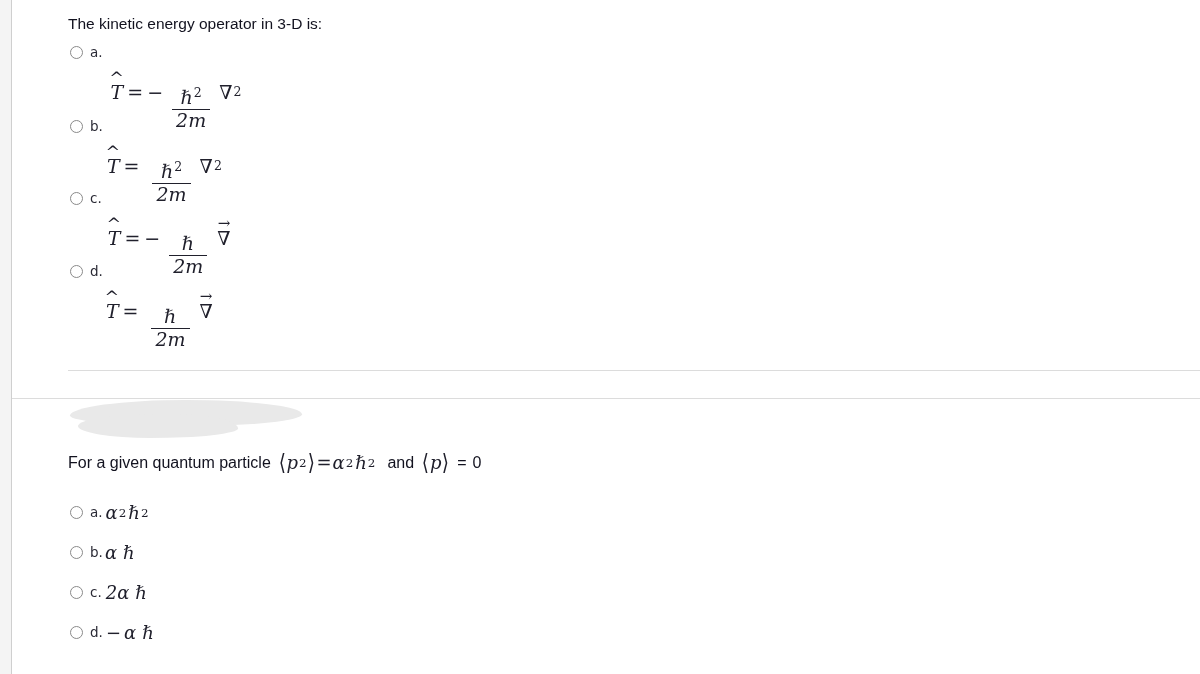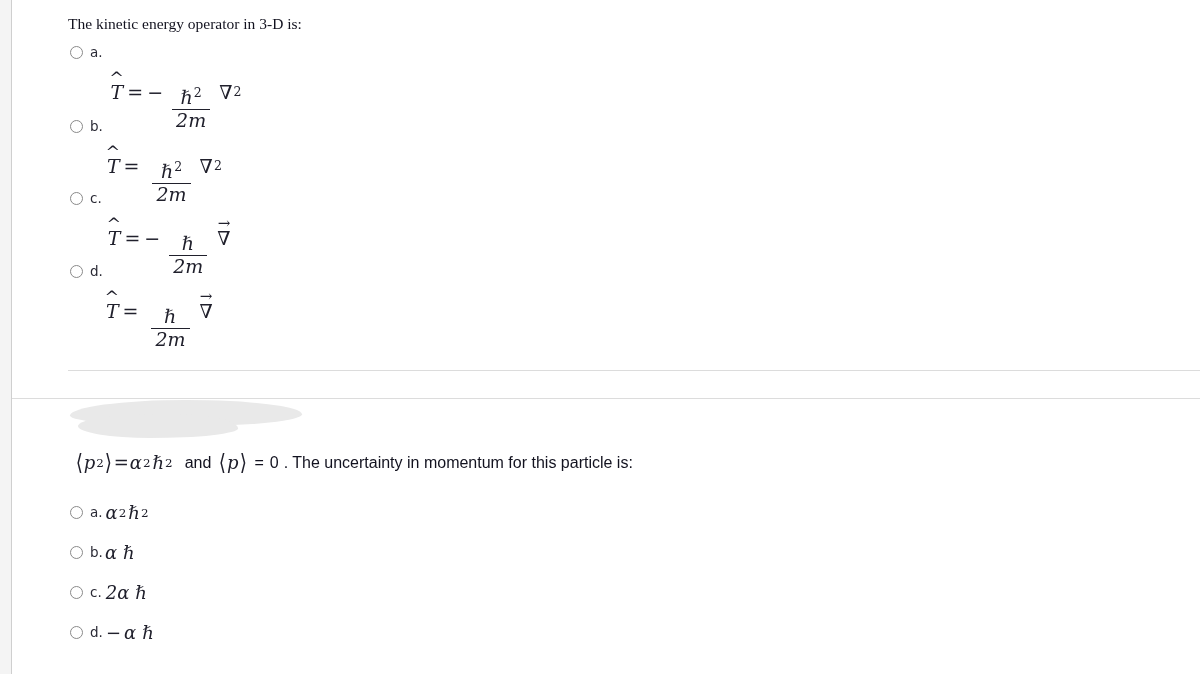--- a/index.html
+++ b/index.html
@@ -38,21 +38,21 @@
     height: 674px;
     background: #ffffff;
   }
 
   .q-stem {
     font-size: 15.5px;
     line-height: 20px;
     color: #12121f;
     white-space: nowrap;
   }
-  .q-stem.serifish { font-family: Liberation Serif, serif; }
+  .q-stem.serifish { font-family: Liberation Sans, sans-serif; }
   .q-stem.plain    { font-family: "Liberation Sans", sans-serif; font-size: 16px; }
 
   
   .option-row {
     position: absolute;
     display: flex;
     align-items: flex-start;
   }
   .radio {
     width: 13px;
@@ -260,20 +260,21 @@
 
   <div class="divider" style="left:56px; top:370px; width:1132px;"></div>
   <div class="divider" style="left:0px; top:398px; width:1188px;"></div>
 
   <div class="smudge" style="left:58px; top:400px; width:232px; height:26px;"></div>
   <div class="smudge" style="left:66px; top:414px; width:160px; height:24px; border-radius:50% 40% 55% 45% / 50% 60% 40% 50%;"></div>
 
   <div>
 
     <div style="position:absolute; left:56px; top:452px; display:flex; align-items:center; white-space:nowrap;">
+      <span class="q-stem plain">For a given quantum particle</span>
 
       <span class="math" style="font-size:18px; margin-left:7px;">
         <span class="angle">⟨</span>
           <span>p</span>
           <span class="sup">2</span>
           <span class="angle">⟩</span>
           <span class="up" style="margin:0 1px;">=</span>
           <span>α</span>
           <span class="sup">2</span>
           <span class="hbar" style="margin-left:2px;">ℏ</span>
@@ -283,21 +284,20 @@
       <span class="q-stem plain" style="margin-left:12px;">and</span>
 
       <span class="math" style="font-size:18px; margin-left:7px;">
         <span class="angle">⟨</span>
           <span>p</span>
           <span class="angle">⟩</span>
       </span>
 
       <span class="q-stem plain" style="margin-left:7px;">=</span>
       <span class="q-stem plain" style="margin-left:6px;">0</span>
-      <span class="q-stem plain" style="margin-left:5px;">. The uncertainty in momentum for this particle is:</span>
     </div>
 
     <div class="option-row" style="left:58px; top:502px; align-items:center;">
       <span class="radio"></span>
       <span class="opt-letter">a.</span>
       <span class="math" style="font-size:18px; margin-left:3px;">
         <span class="up"></span>
           <span></span>
           <span>α</span>
           <span class="sup">2</span>

